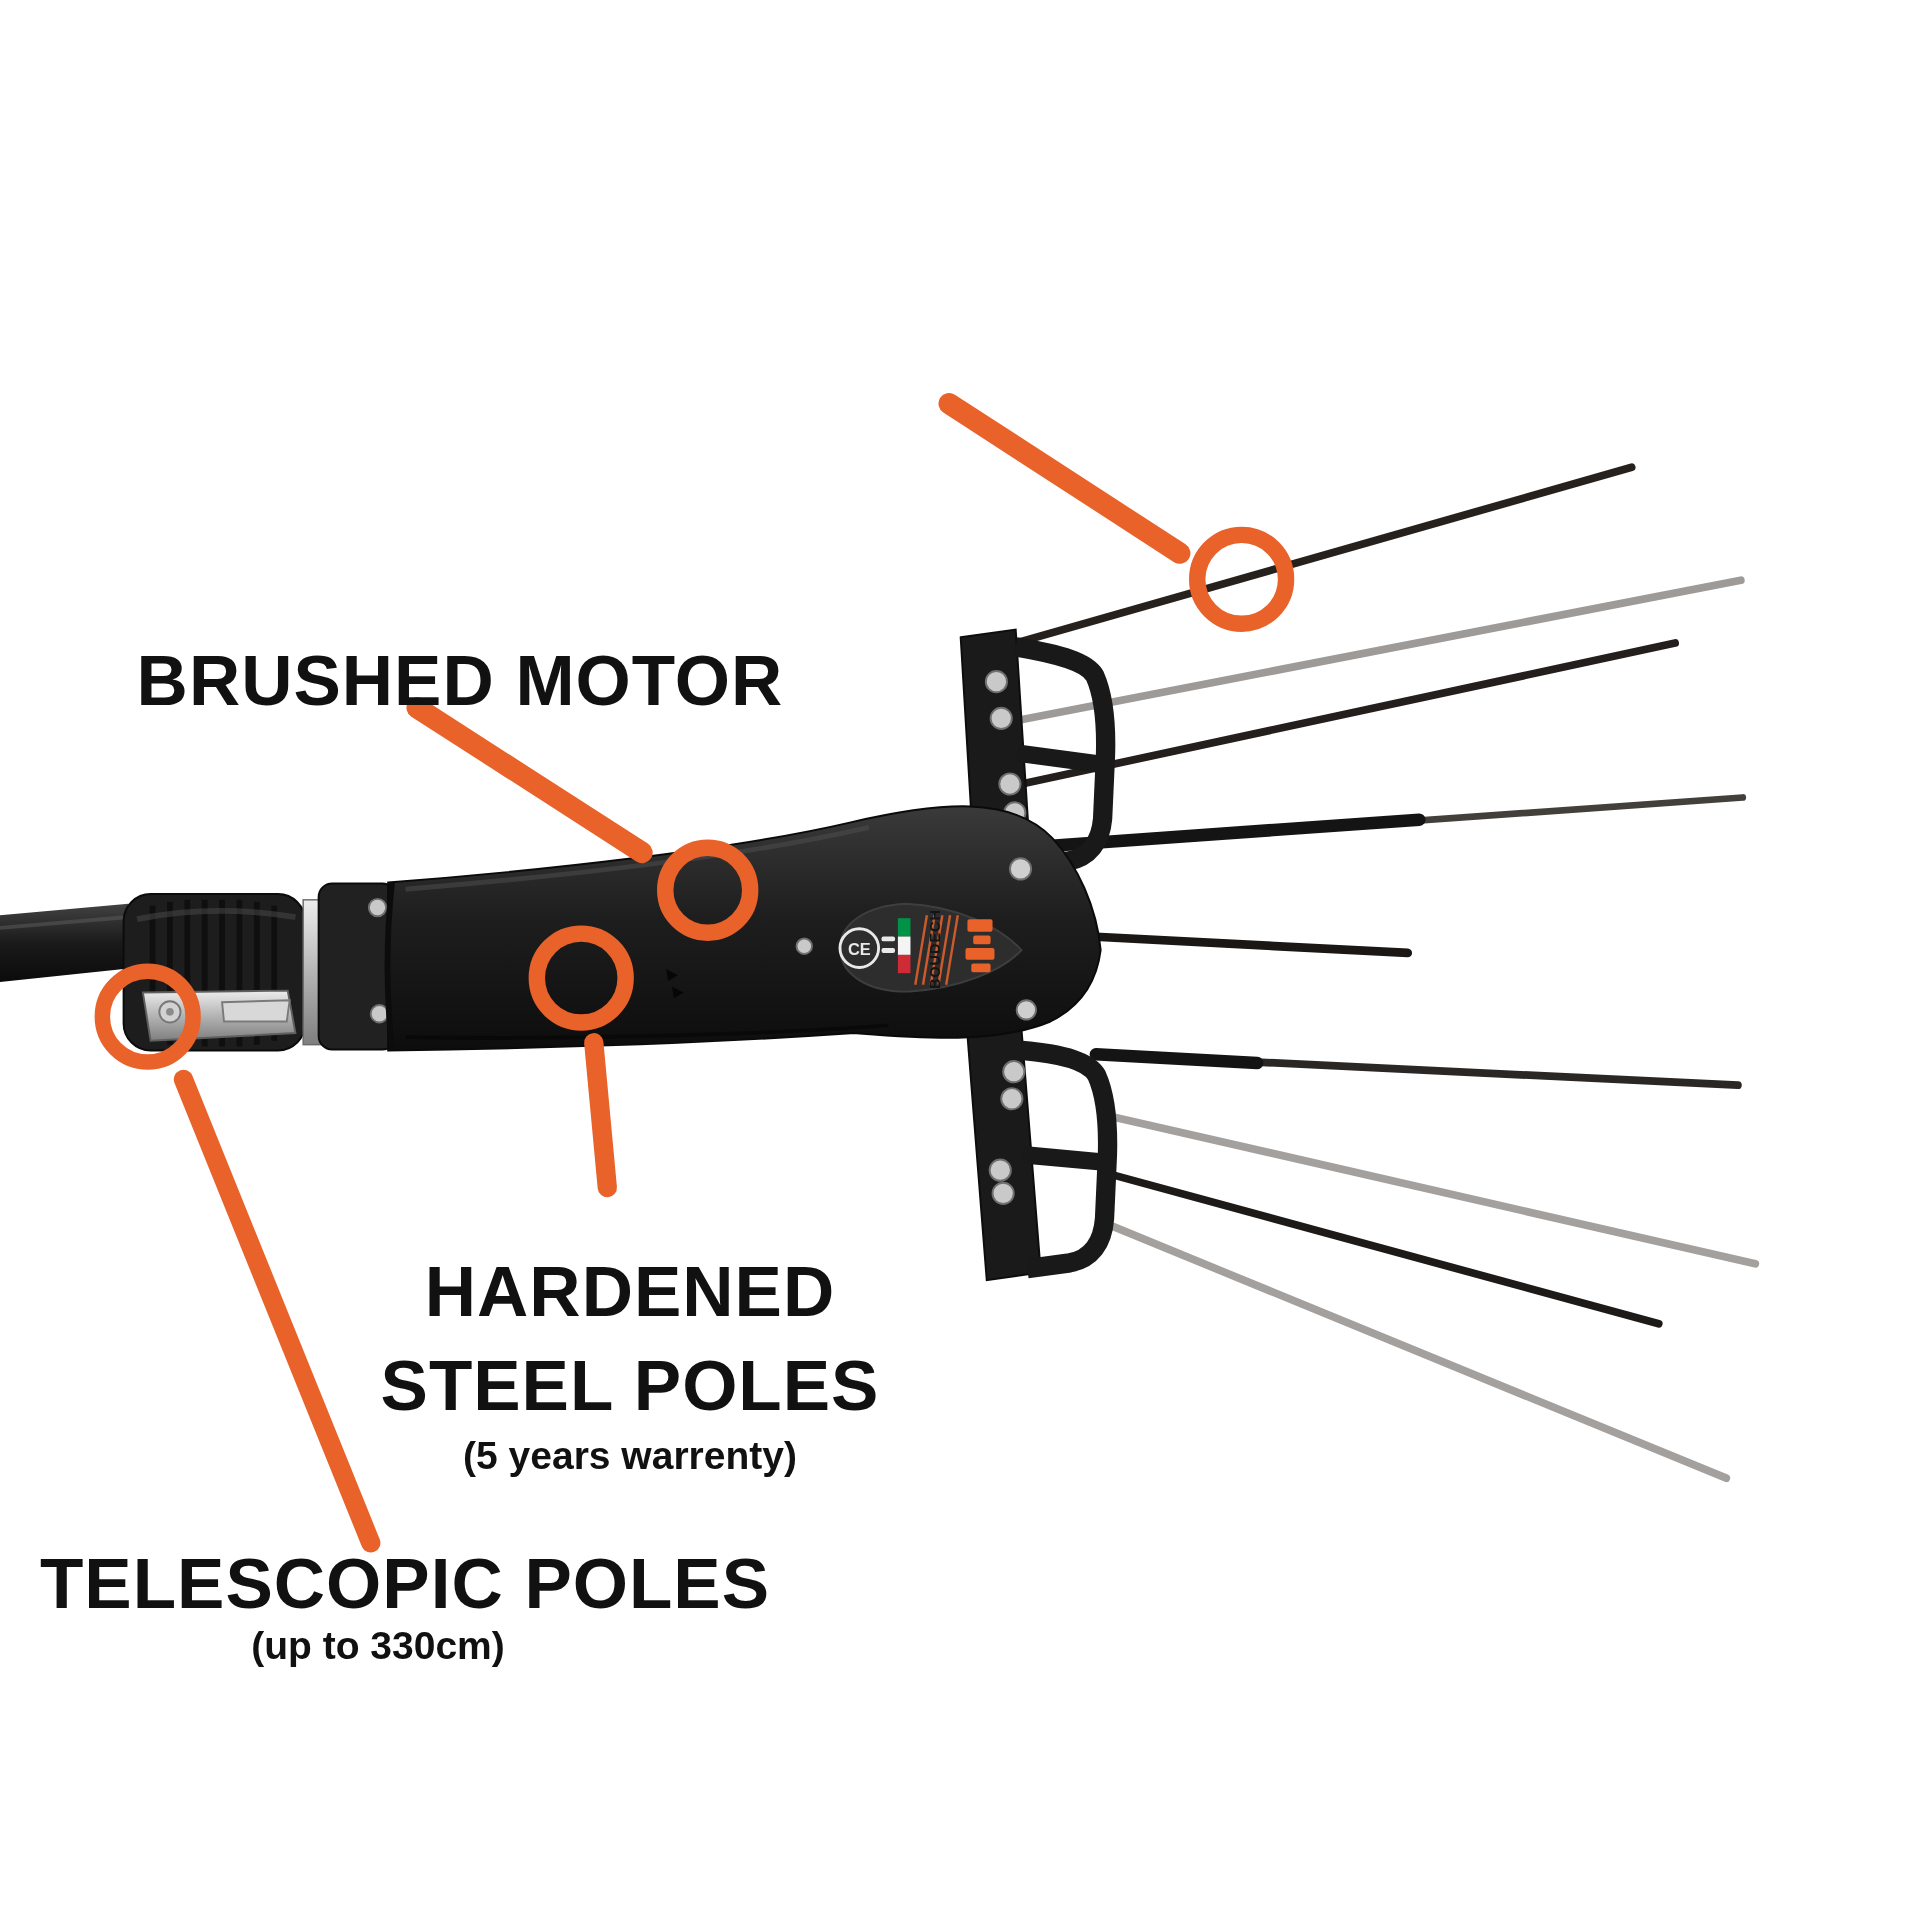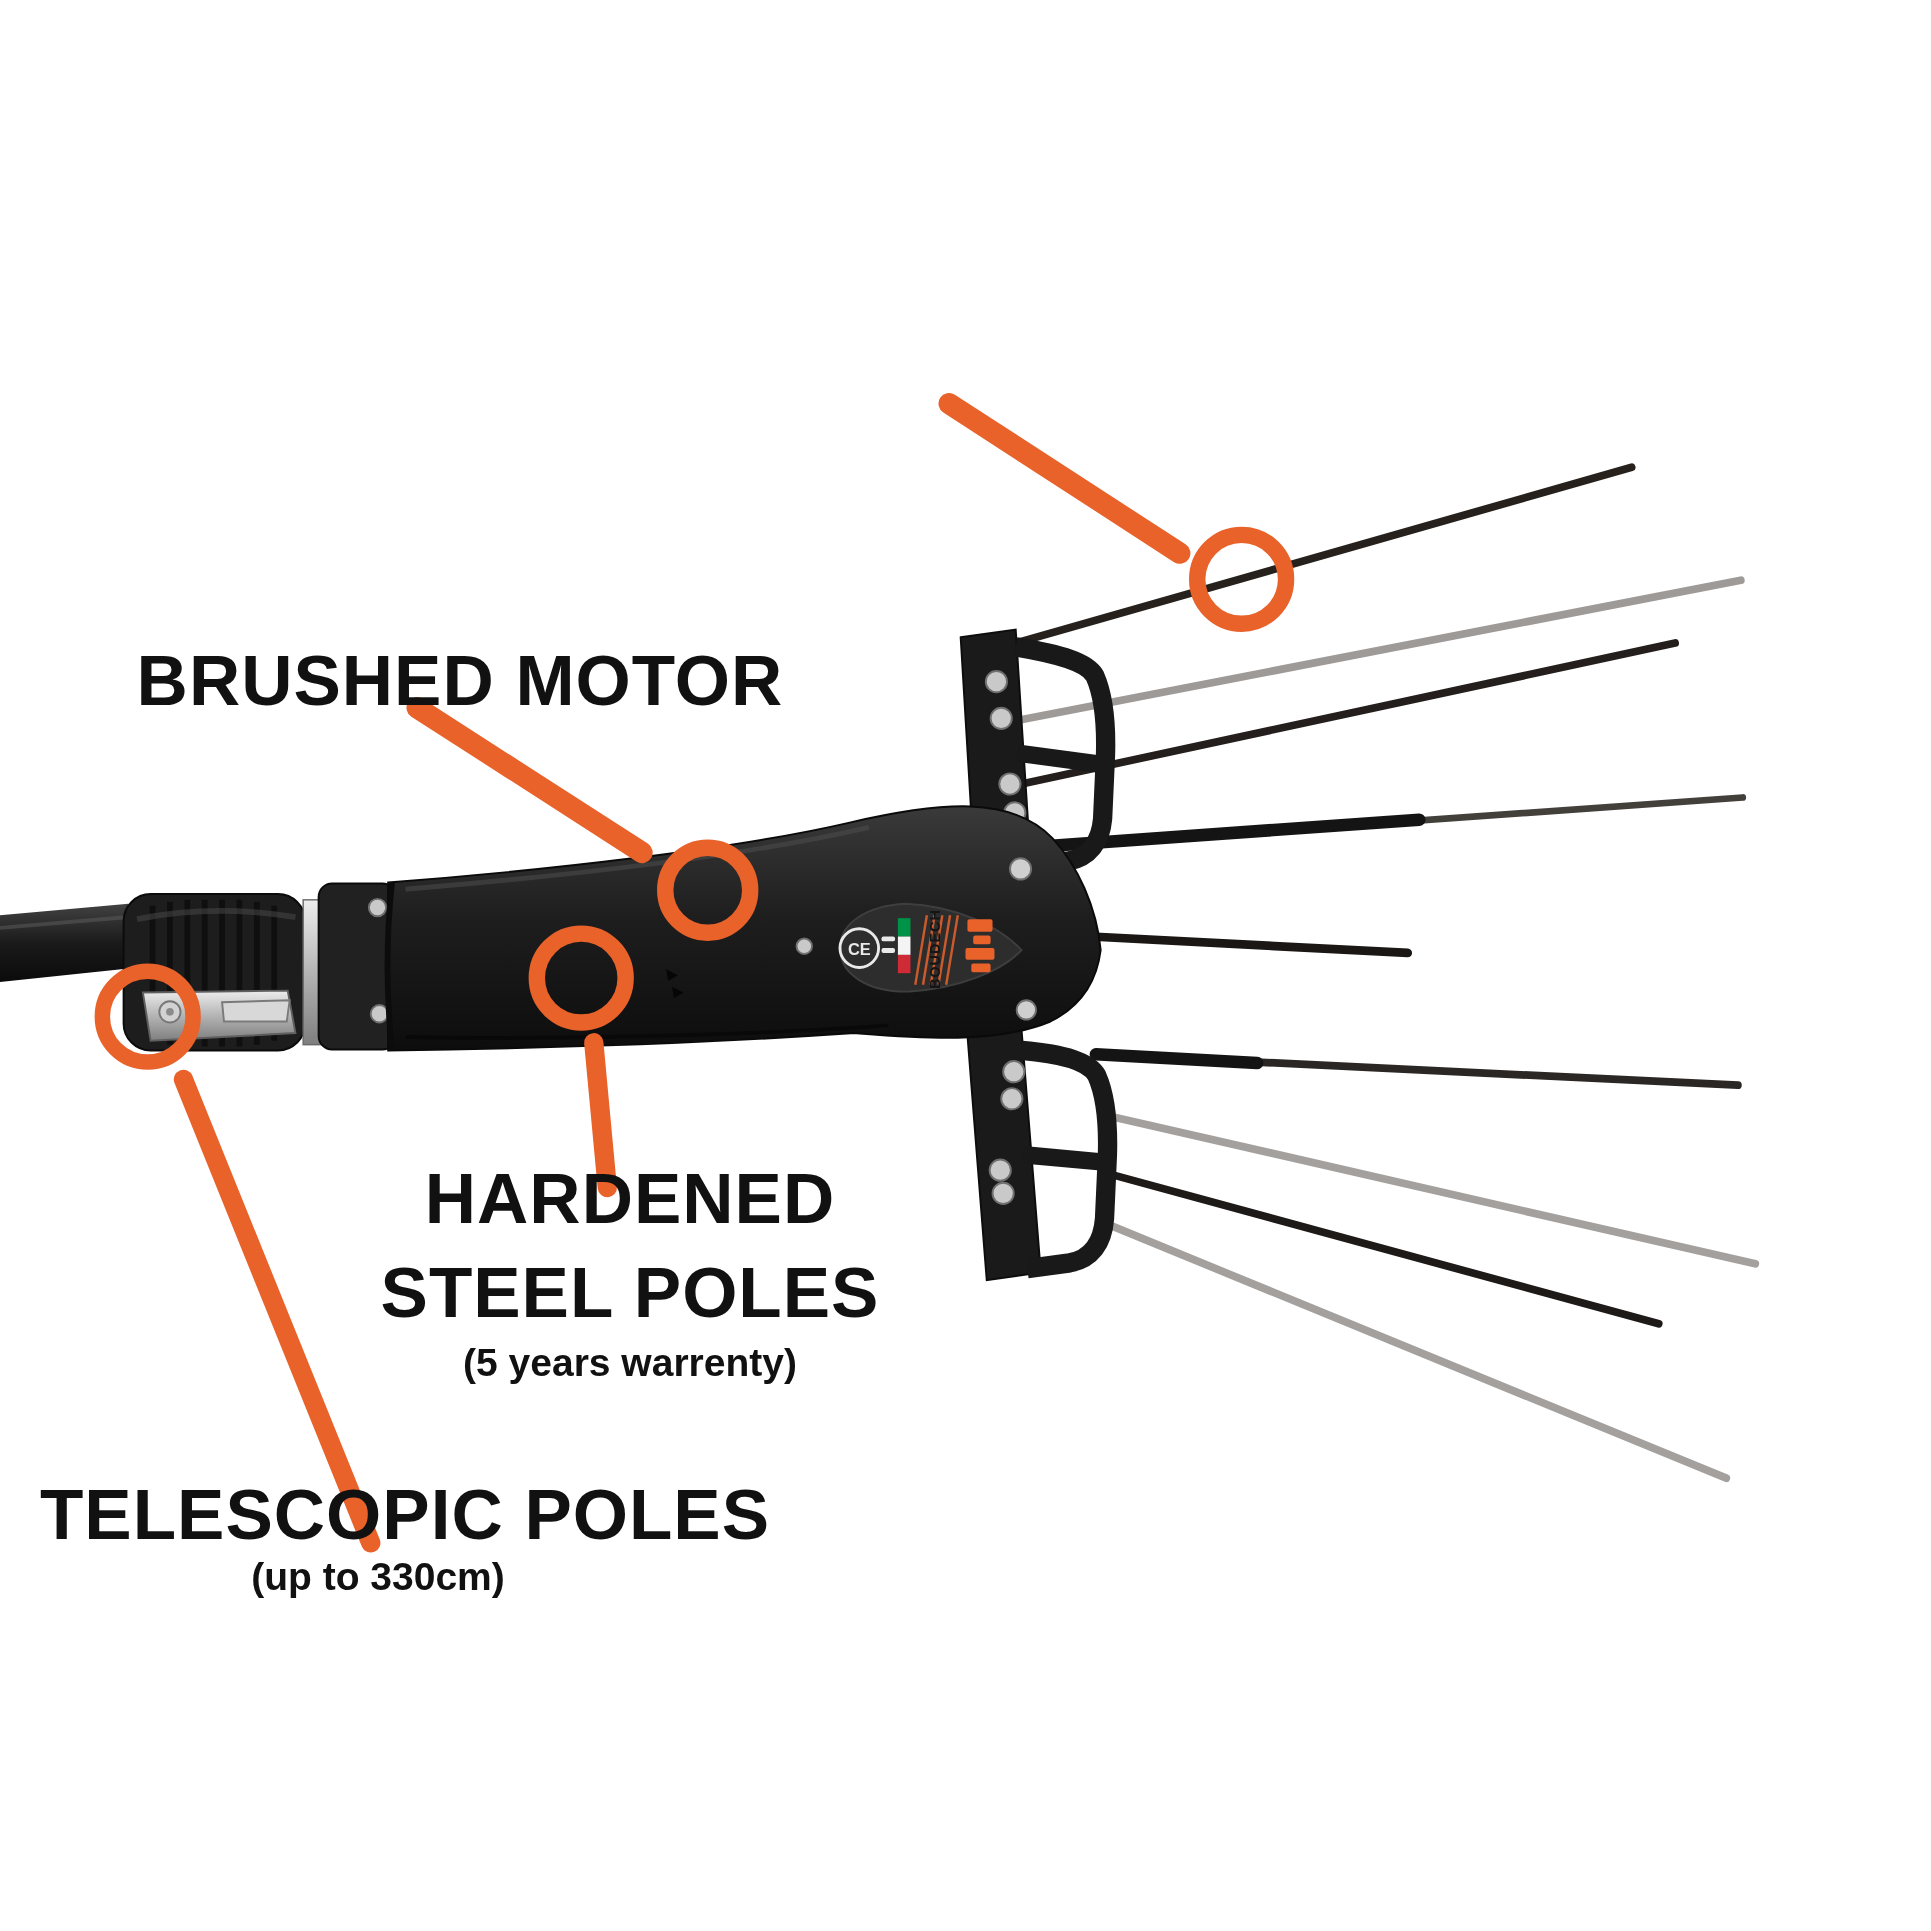--- a/index.html
+++ b/index.html
@@ -17,23 +17,23 @@
     font-weight:700;
     text-align:center;
     letter-spacing:1px;
     line-height:1.05;
     white-space:nowrap;
   }
   .label-main{font-size:71px;}
   .label-note{font-size:39px;font-weight:700;letter-spacing:0px;margin-top:4px;}
   .label-carbon{left:460px;top:322px;width:966px;}
   .label-brushed{left:122px;top:626px;width:676px;margin-top:18px;}
-  .label-gears{left:292px;top:1152px;width:676px;line-height:1.32;}
+  .label-gears{left:292px;top:1245px;width:676px;line-height:1.32;}
   .label-gears .label-note{margin-top:3px;line-height:1.1;}
-  .label-telescopic{left:40px;top:1478px;width:676px;}
+  .label-telescopic{left:40px;top:1547px;width:676px;}
 </style>
 </head>
 <body>
 
 <div class="canvas">
 
   <svg class="product-svg" viewBox="0 0 2000 2000" aria-hidden="true">
     <defs>
       <linearGradient id="gradBody" x1="0" y1="0" x2="0" y2="1">
         <stop offset="0" stop-color="#3a3a3a"></stop>

